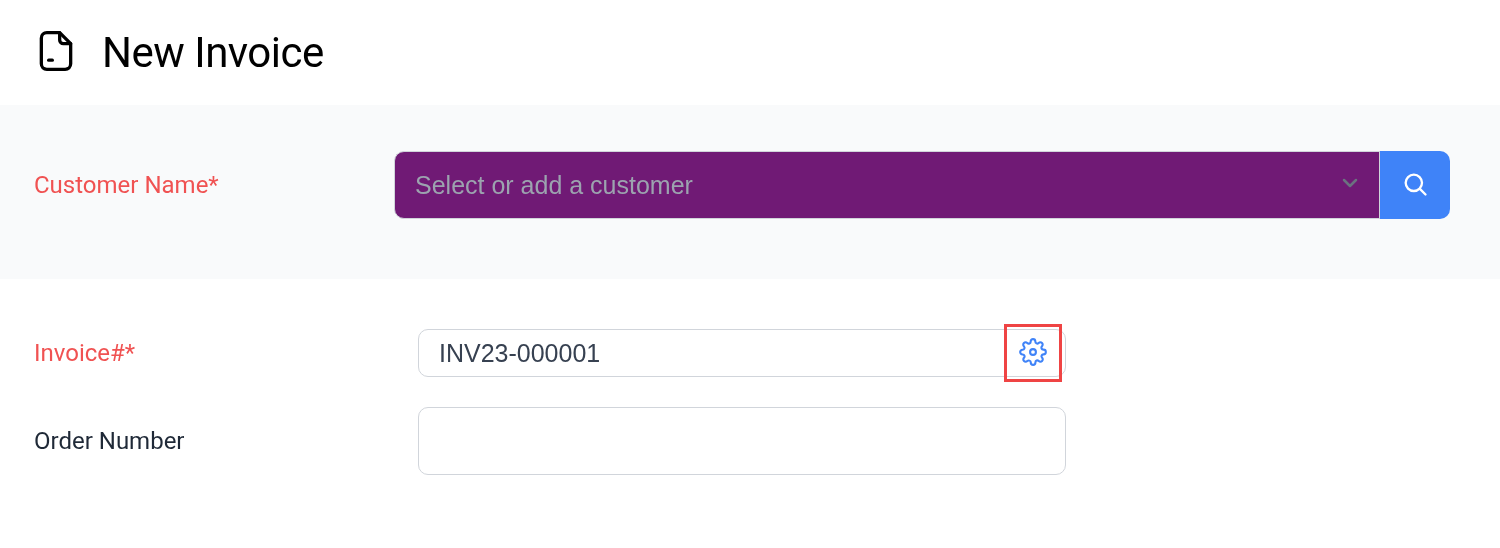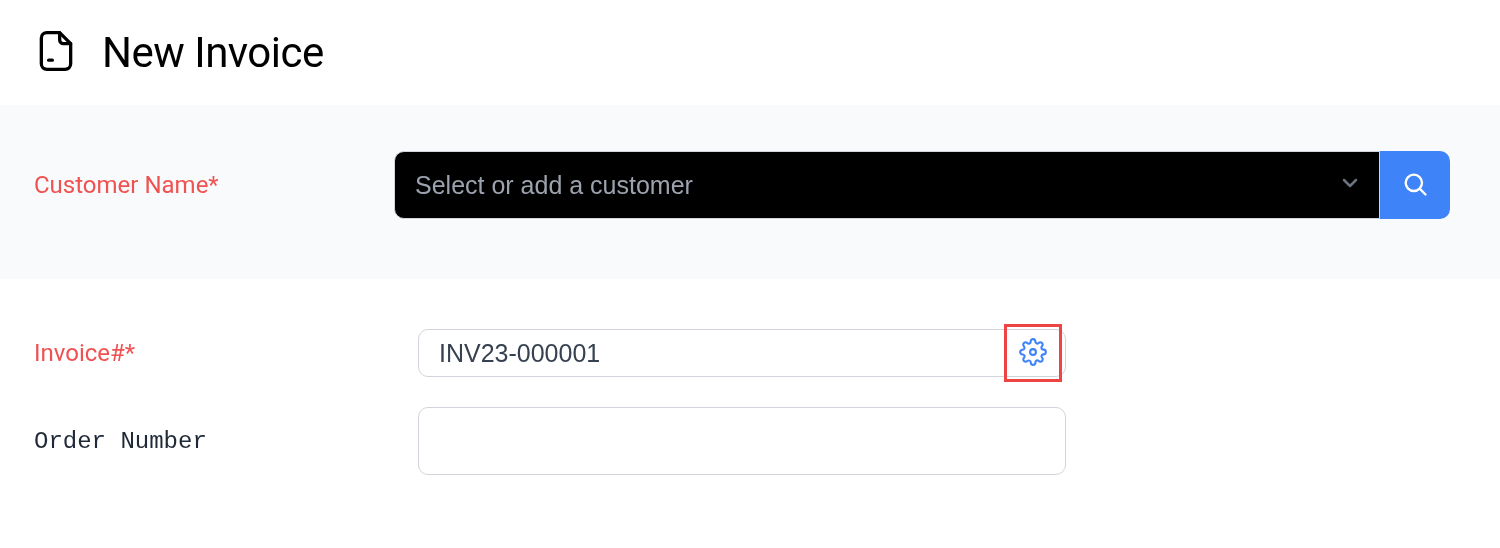--- a/index.html
+++ b/index.html
@@ -48,38 +48,37 @@
     }
     .required-label {
       color: #f05252;
       font-size: 24px;
       font-weight: 400;
     }
     .normal-label {
       color: #1f2937;
       font-size: 24px;
       font-weight: 400;
-      font-family: Liberation Mono, monospace;
     }
     .input-col {
       flex: 1;
       display: flex;
       align-items: stretch;
       gap: 0;
     }
     .select-wrap {
       position: relative;
       flex: 1;
     }
     .select-input {
       width: 100%;
       height: 68px;
       border: 1px solid #d1d5db;
       border-radius: 10px 0 0 10px;
-      background: #000000;
+      background: #701a75;
       font-size: 25px;
       color: #9ca3af;
       padding: 0 56px 0 20px;
       outline: none;
       cursor: pointer;
       text-align: left;
     }
     .chevron {
       position: absolute;
       right: 18px;

